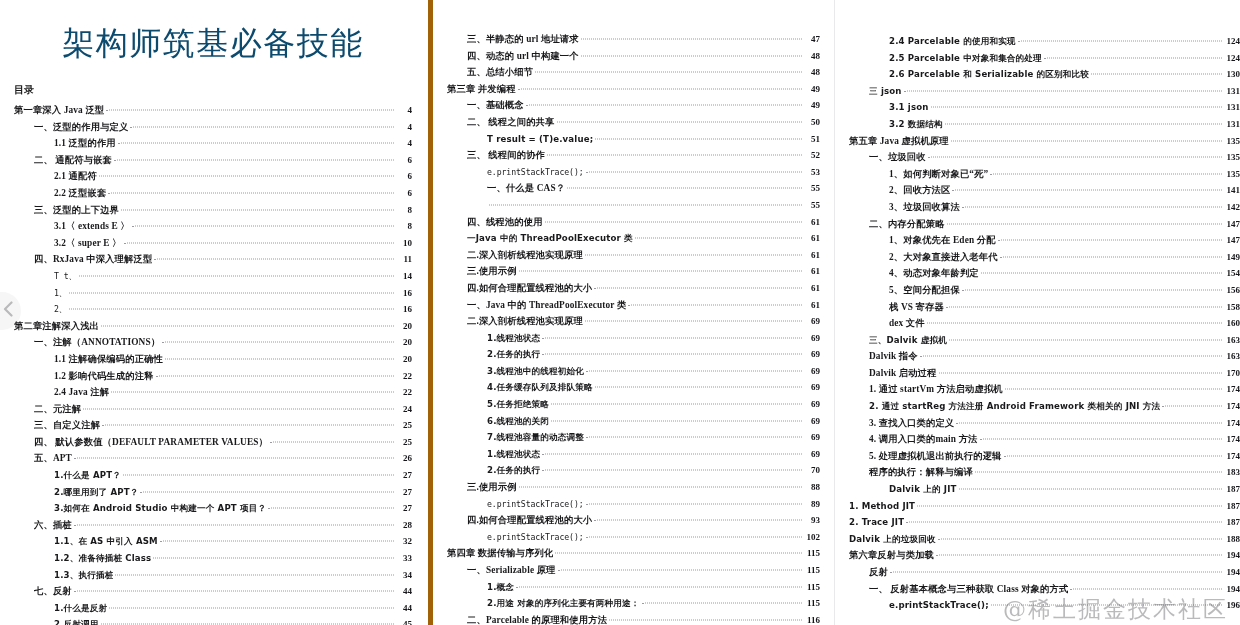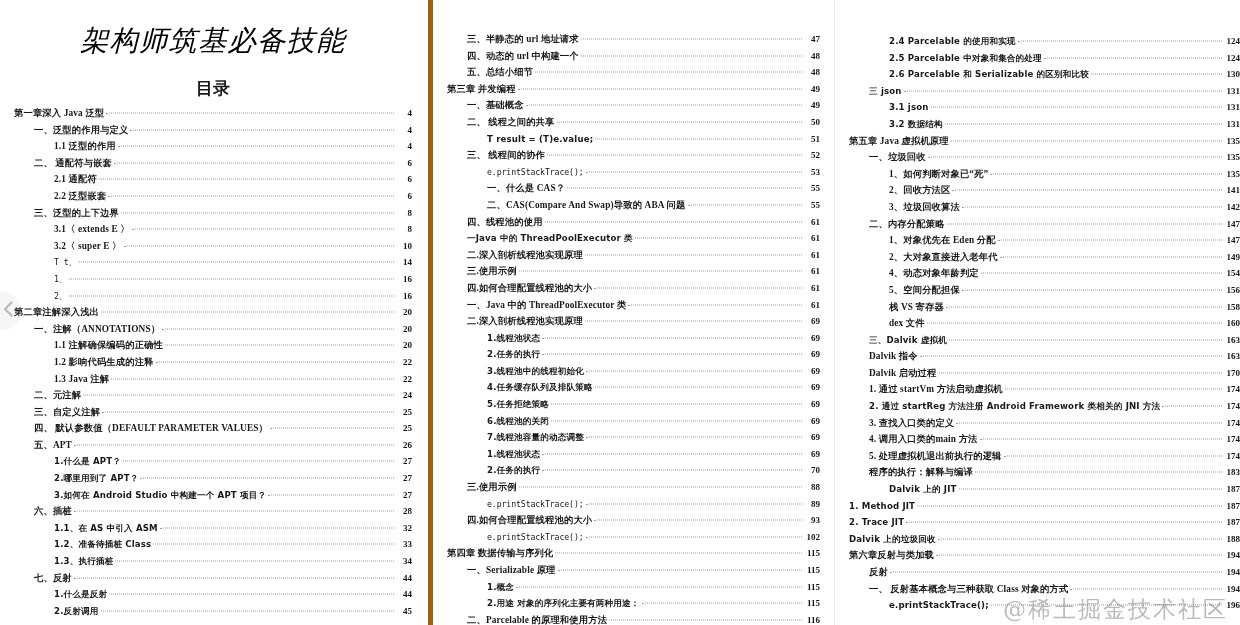--- a/index.html
+++ b/index.html
@@ -29,32 +29,31 @@
     box-sizing: border-box;
     overflow: hidden;
     flex: 0 0 auto;
   }
   .page-1 { width: 428px; padding: 0 16px 0 14px; }
   .page-2 { width: 406px; padding: 0 14px 0 14px; border-left: 5px solid #a16207; }
   .page-3 { width: 406px; padding: 0 0 0 14px; border-left: 1px solid #e9e9ec; }
 
   .doc-title {
     text-align: center;
-    font-size: 28px;
+    font-size: 32px;
     letter-spacing: 1.5px;
     font-weight: 400;
     margin: 0;
     padding-top: 22px;
-    color: #000000;
+    color: #0c4a6e;
     font-family: "DejaVu Serif", "Liberation Serif", serif;
-    font-style: italic;
   }
   .toc-heading {
-    text-align: center;
-    font-size: 17px;
+    text-align: left;
+    font-size: 10px;
     font-weight: 700;
     margin: 0;
     padding-top: 17px;
     padding-bottom: 4px;
     color: #1a1a1a;
   }
 
   .toc-list {
     margin: 0;
     padding: 0;
@@ -194,20 +193,25 @@
         <li class="toc-row lvl-2 normal">
           <span class="toc-label">3.1〈  extends E 〉</span>
           <span class="toc-dots"></span>
           <span class="toc-page">8</span>
         </li>
         <li class="toc-row lvl-2 normal">
           <span class="toc-label">3.2〈  super E 〉</span>
           <span class="toc-dots"></span>
           <span class="toc-page">10</span>
         </li>
+        <li class="toc-row lvl-1 normal">
+          <span class="toc-label">四、RxJava 中深入理解泛型</span>
+          <span class="toc-dots"></span>
+          <span class="toc-page">11</span>
+        </li>
         <li class="toc-row lvl-2 code">
           <span class="toc-label">T    t、</span>
           <span class="toc-dots"></span>
           <span class="toc-page">14</span>
         </li>
         <li class="toc-row lvl-2 code">
           <span class="toc-label">1、</span>
           <span class="toc-dots"></span>
           <span class="toc-page">16</span>
         </li>
@@ -230,21 +234,21 @@
           <span class="toc-label">1.1 注解确保编码的正确性</span>
           <span class="toc-dots"></span>
           <span class="toc-page">20</span>
         </li>
         <li class="toc-row lvl-2 normal">
           <span class="toc-label">1.2 影响代码生成的注释</span>
           <span class="toc-dots"></span>
           <span class="toc-page">22</span>
         </li>
         <li class="toc-row lvl-2 normal">
-          <span class="toc-label">1.3 Java 注解</span>
+          <span class="toc-label">2.4 Java 注解</span>
           <span class="toc-dots"></span>
           <span class="toc-page">22</span>
         </li>
         <li class="toc-row lvl-1 normal">
           <span class="toc-label">二、元注解</span>
           <span class="toc-dots"></span>
           <span class="toc-page">24</span>
         </li>
         <li class="toc-row lvl-1 normal">
           <span class="toc-label">三、自定义注解</span>
@@ -360,21 +364,20 @@
           <span class="toc-label">e.printStackTrace();</span>
           <span class="toc-dots"></span>
           <span class="toc-page">53</span>
         </li>
         <li class="toc-row lvl-2 normal">
           <span class="toc-label">一、什么是 CAS？</span>
           <span class="toc-dots"></span>
           <span class="toc-page">55</span>
         </li>
         <li class="toc-row lvl-2 normal">
-          <span class="toc-label">二、CAS(Compare And Swap)导致的 ABA 问题</span>
           <span class="toc-dots"></span>
           <span class="toc-page">55</span>
         </li>
         <li class="toc-row lvl-1 normal">
           <span class="toc-label">四、线程池的使用</span>
           <span class="toc-dots"></span>
           <span class="toc-page">61</span>
         </li>
         <li class="toc-row lvl-1 sans">
           <span class="toc-label">一Java 中的 ThreadPoolExecutor 类</span>

